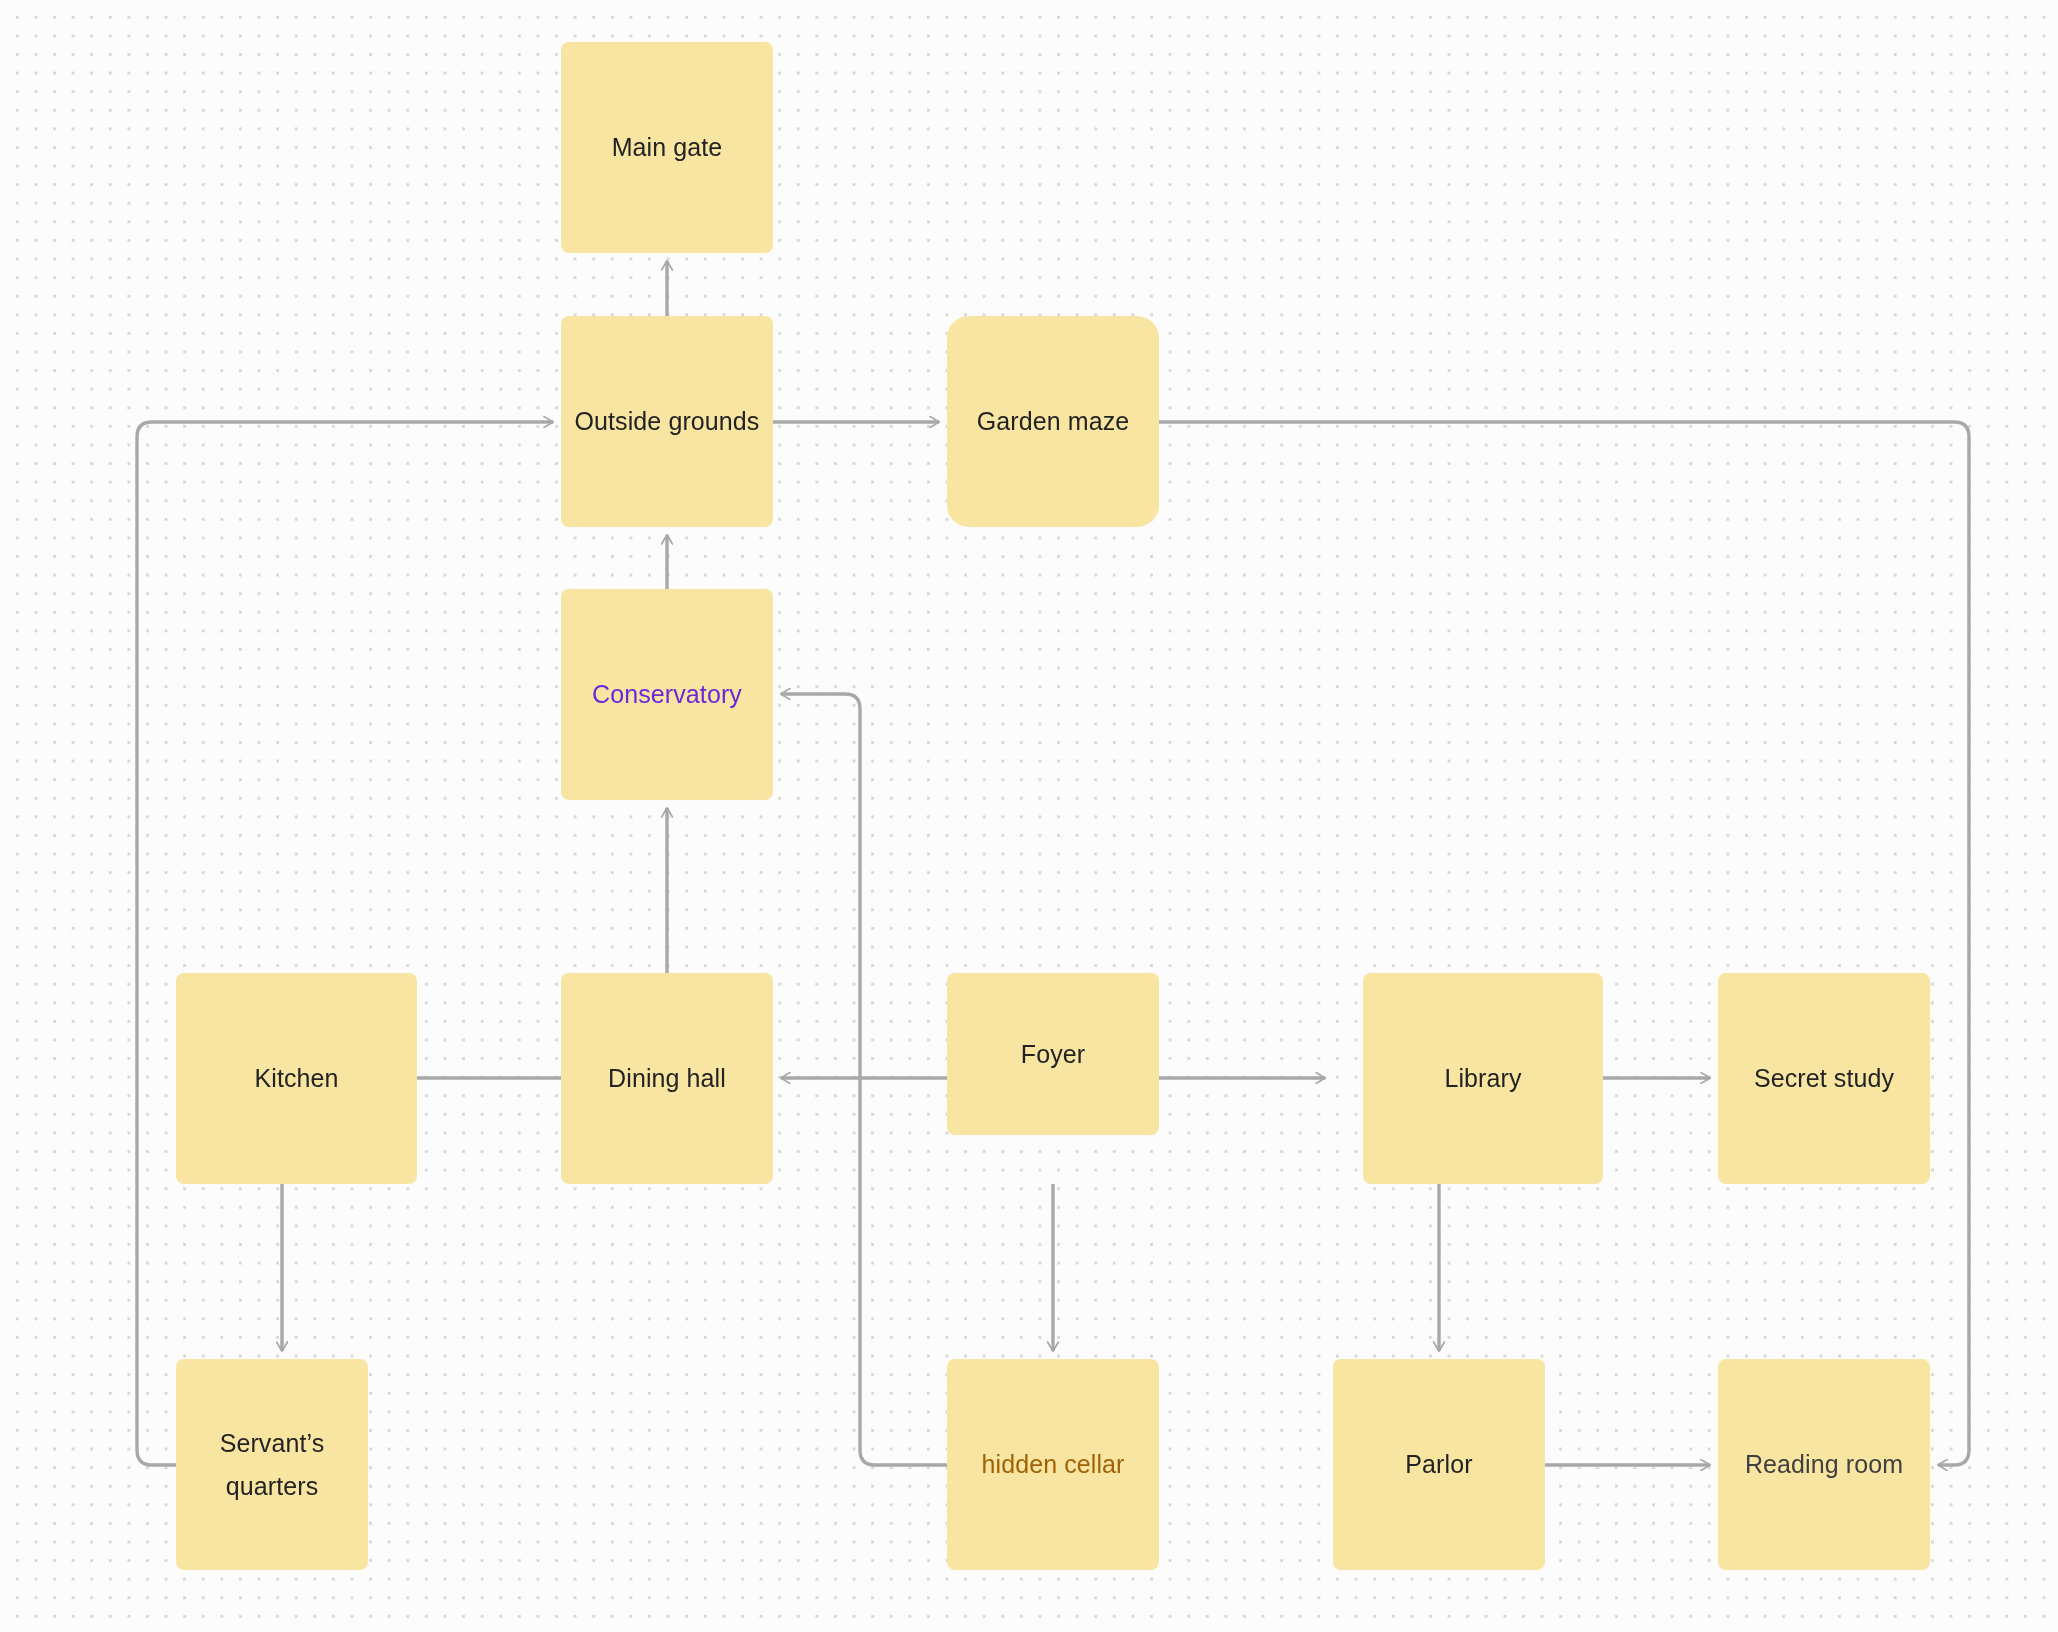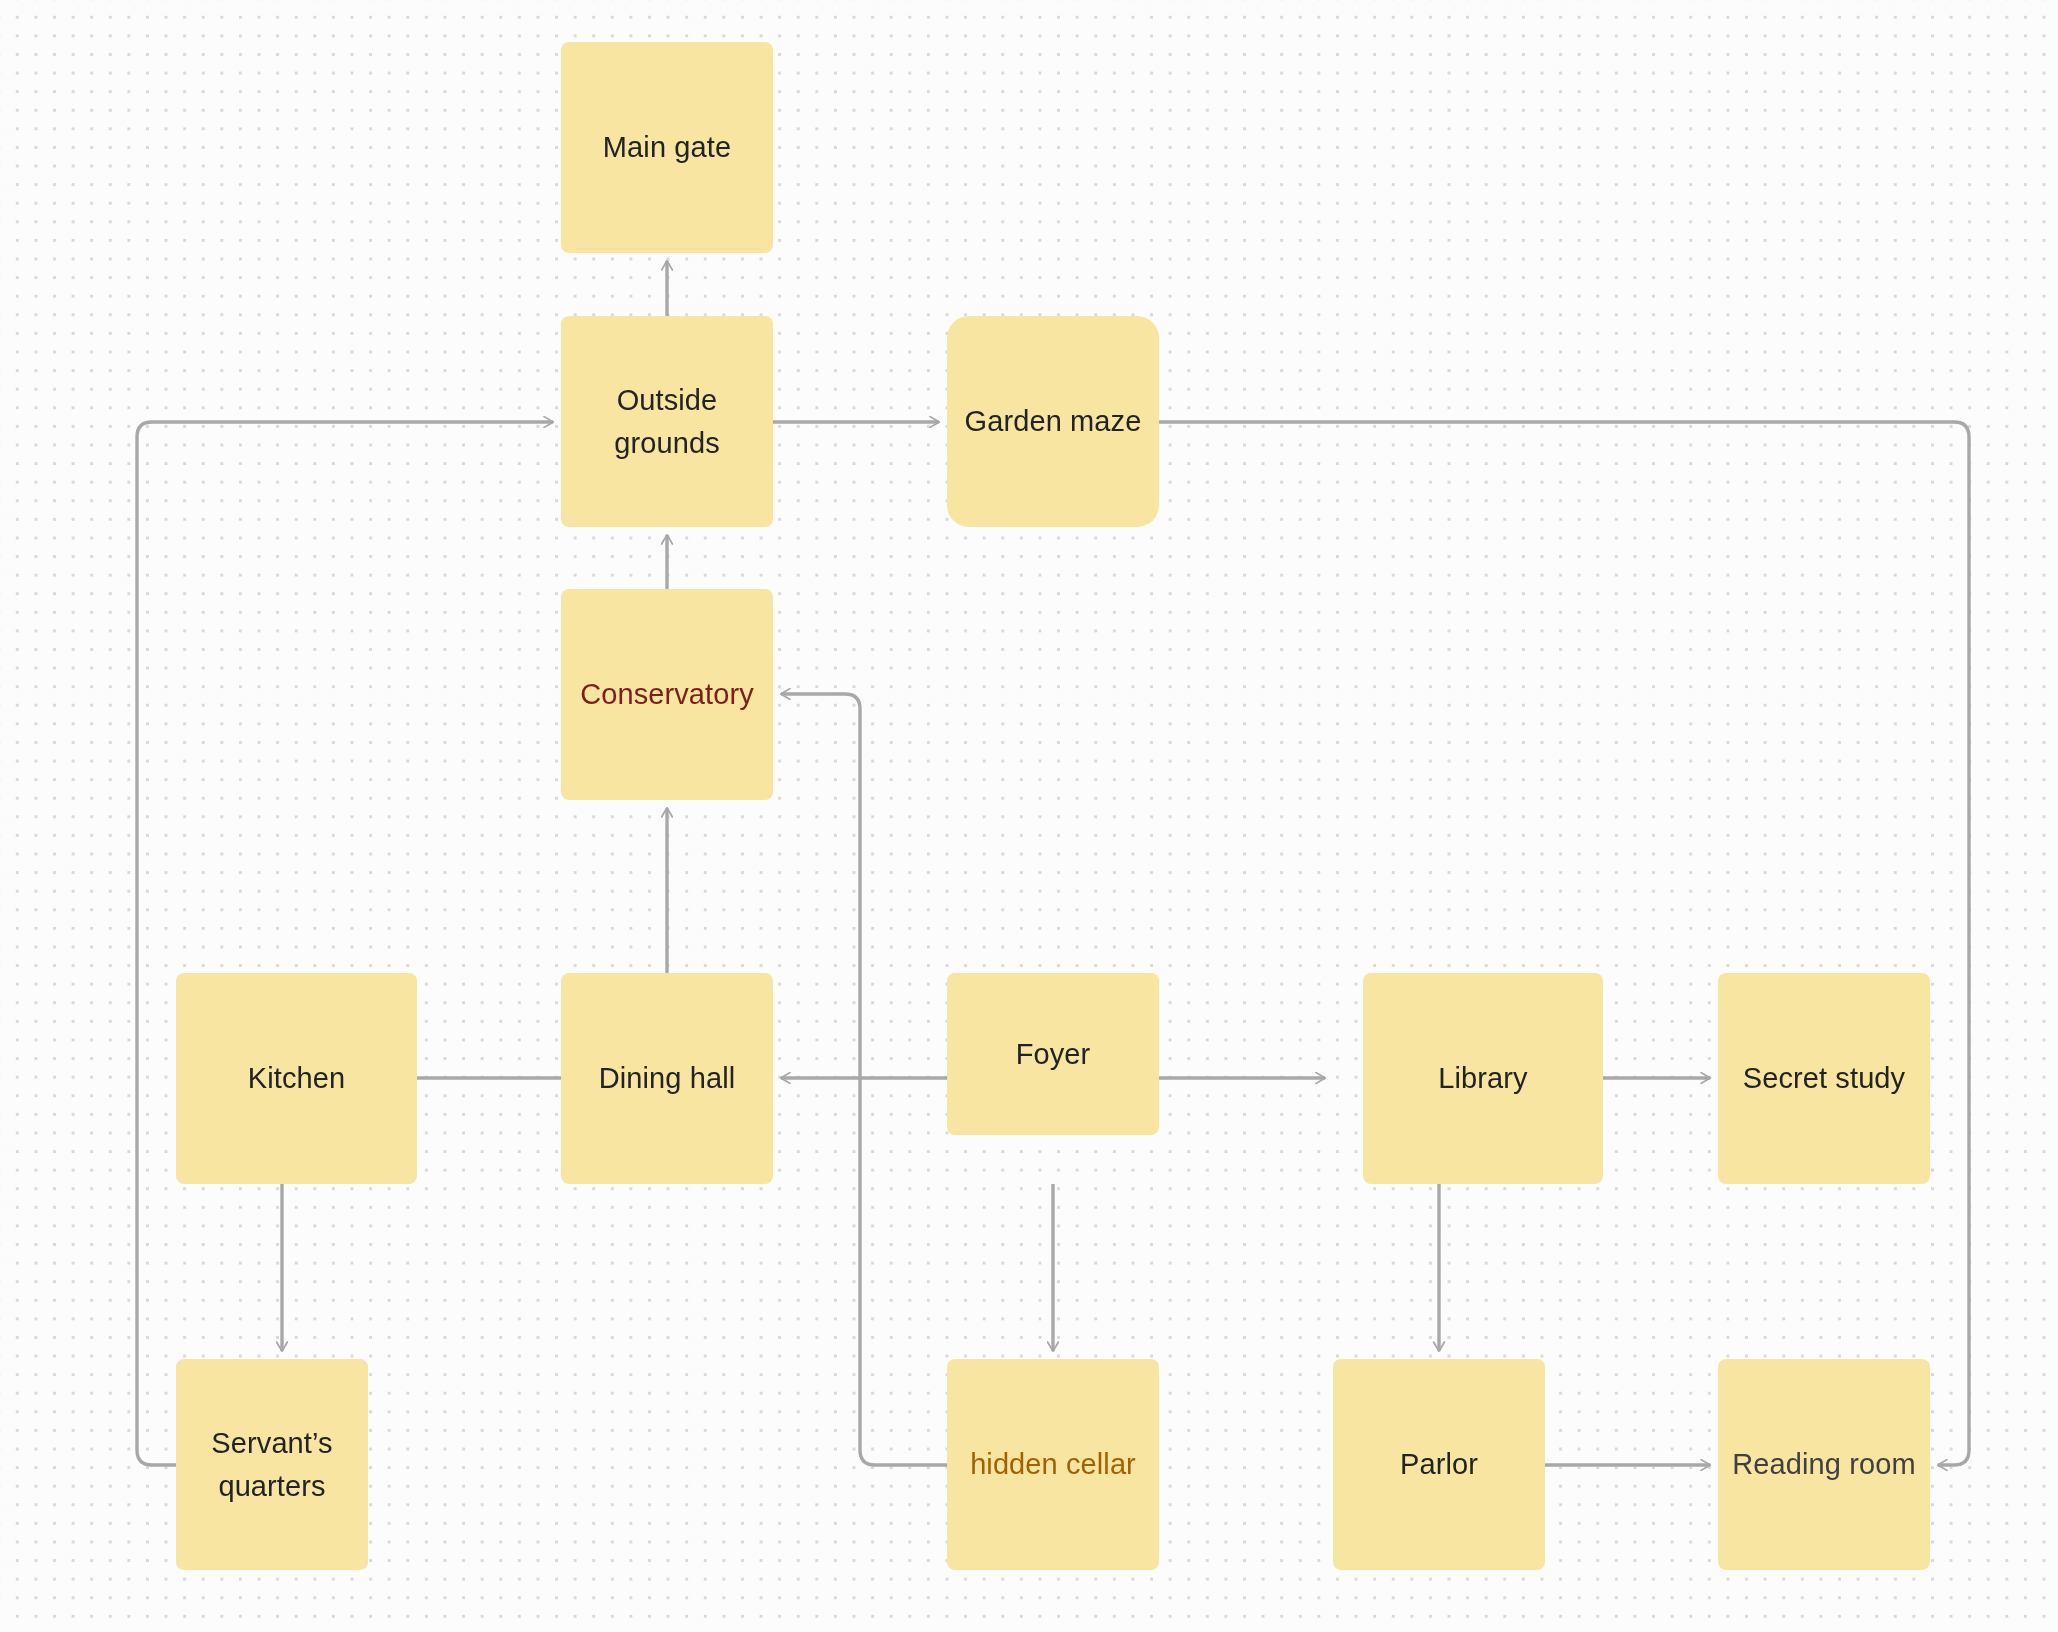--- a/index.html
+++ b/index.html
@@ -29,21 +29,21 @@
   .node {
     position: absolute;
     box-sizing: border-box;
     background: #f8e5a1;
     border-radius: 8px;
     display: flex;
     align-items: center;
     justify-content: center;
     text-align: center;
     color: #232323;
-    font-size: 29px;
+    font-size: 25px;
     line-height: 43px;
     letter-spacing: 0.1px;
     overflow: hidden;
   }
   .node > .node-label {
     display: block;
     width: 100%;
     padding: 0 6px;
     box-sizing: border-box;
     overflow-wrap: anywhere;
@@ -83,21 +83,21 @@
   <div id="node-group">
       <div class="node" style="left: 561px; top: 42px; width: 212px; height: 211px; background: rgb(248, 229, 161); color: rgb(35, 35, 35);">
         <span class="node-label">Main gate</span>
       </div>
       <div class="node" style="left: 561px; top: 316px; width: 212px; height: 211px; background: rgb(248, 229, 161); color: rgb(35, 35, 35);">
         <span class="node-label">Outside grounds</span>
       </div>
       <div class="node" style="left: 947px; top: 316px; width: 212px; height: 211px; background: rgb(248, 229, 161); color: rgb(35, 35, 35); border-radius: 22px;">
         <span class="node-label">Garden maze</span>
       </div>
-      <div class="node" style="left: 561px; top: 589px; width: 212px; height: 211px; background: rgb(248, 229, 161); color: #7f1d1d;">
+      <div class="node" style="left: 561px; top: 589px; width: 212px; height: 211px; background: rgb(248, 229, 161); color: #6d28d9;">
         <span class="node-label">Conservatory</span>
       </div>
       <div class="node" style="left: 176px; top: 973px; width: 241px; height: 211px; background: rgb(248, 229, 161); color: rgb(35, 35, 35);">
         <span class="node-label">Kitchen</span>
       </div>
       <div class="node" style="left: 561px; top: 973px; width: 212px; height: 211px; background: rgb(248, 229, 161); color: rgb(35, 35, 35);">
         <span class="node-label">Dining hall</span>
       </div>
       <div class="node" style="left: 947px; top: 973px; width: 212px; height: 162px; background: rgb(248, 229, 161); color: rgb(35, 35, 35);">
         <span class="node-label">Foyer</span>

